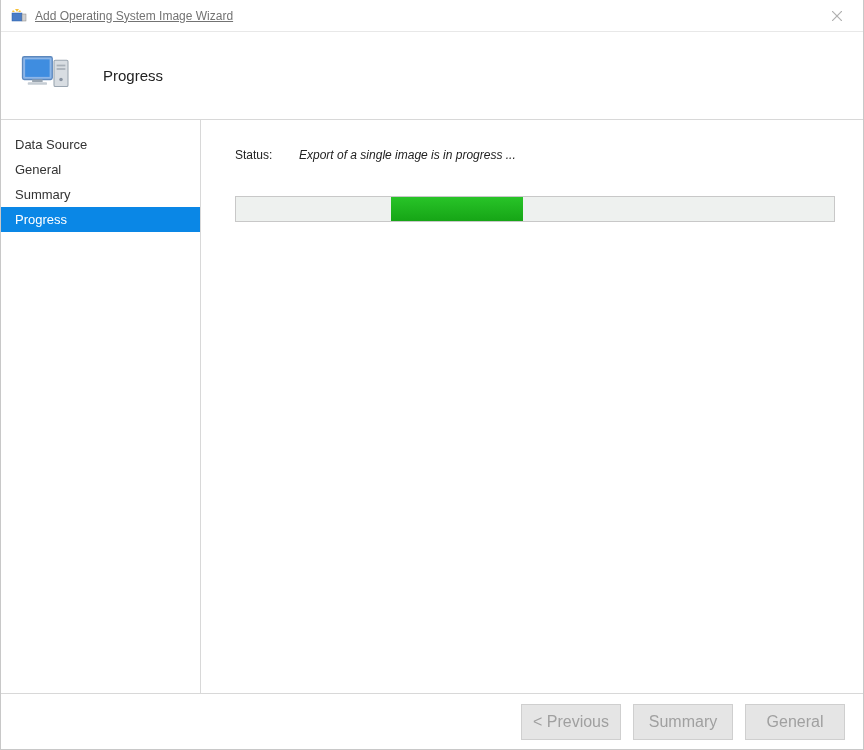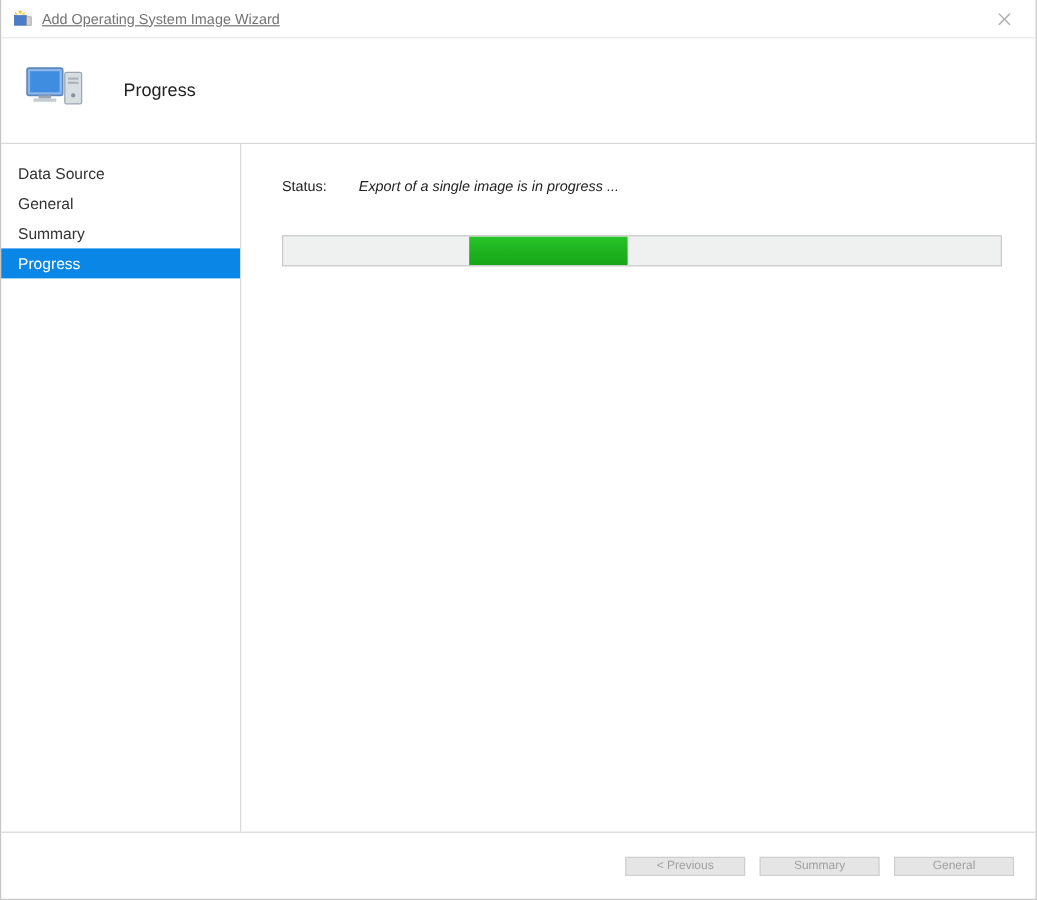--- a/index.html
+++ b/index.html
@@ -116,25 +116,25 @@
     height: 56px;
     border-top: 1px solid #d8d8d8;
     display: flex;
     align-items: center;
     justify-content: flex-end;
     padding: 0 18px;
     gap: 12px;
   }
   .footer-btn {
     min-width: 100px;
-    height: 16px;
+    height: 36px;
     border: 1px solid #cfcfcf;
     background: #e5e5e5;
     color: #a0a0a0;
-    font-size: 10px;
+    font-size: 16px;
     display: flex;
     align-items: center;
     justify-content: center;
     cursor: default;
   }
 </style>
 </head>
 <body>
 
 <div class="window">

